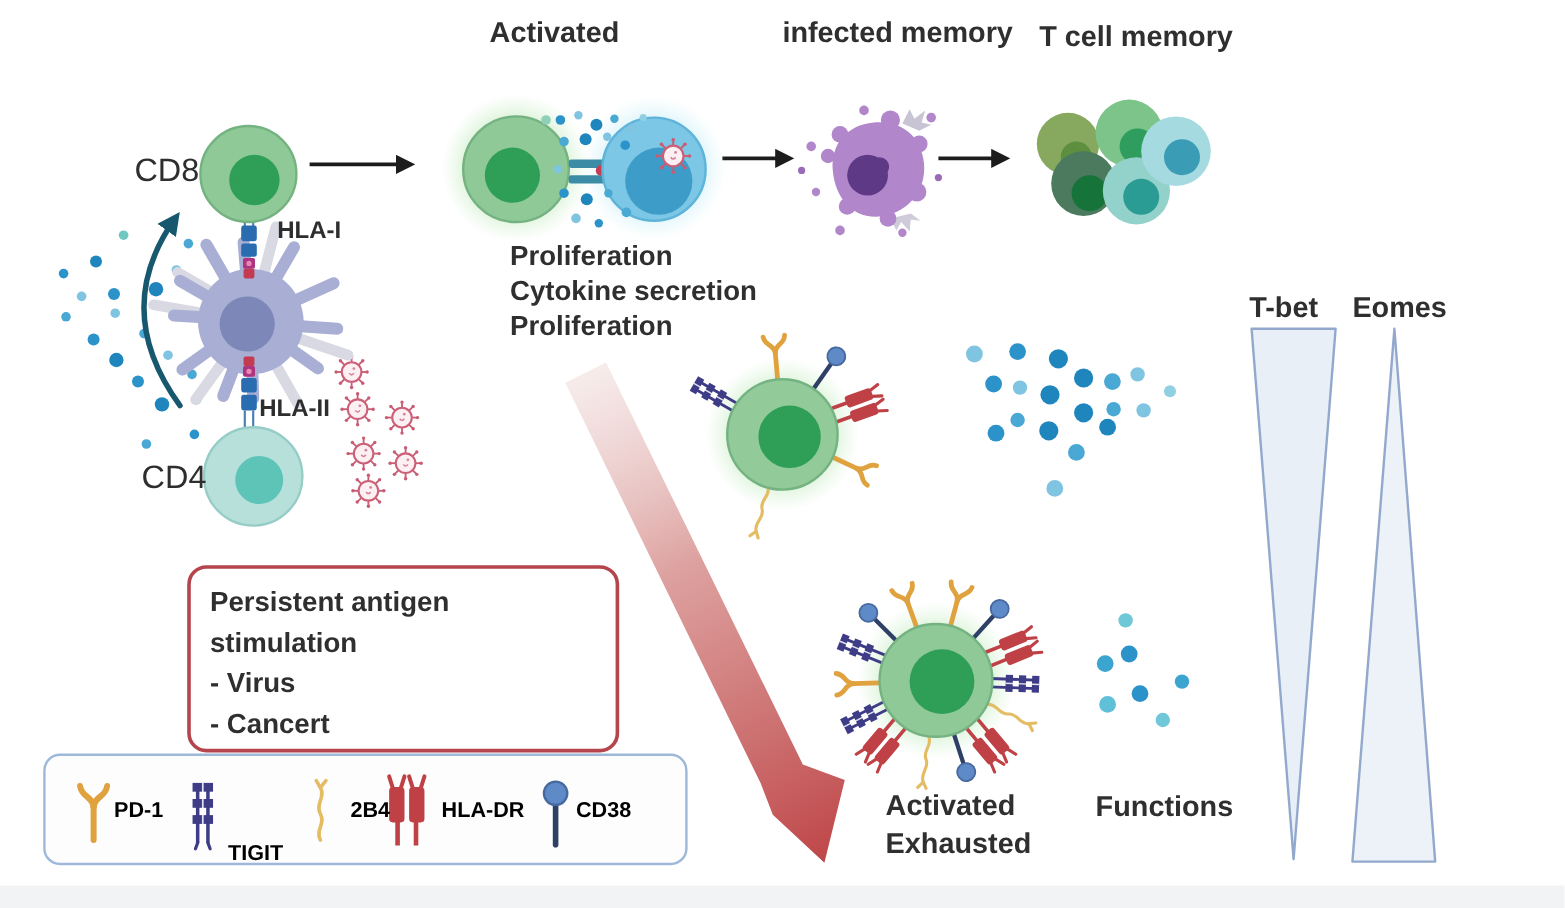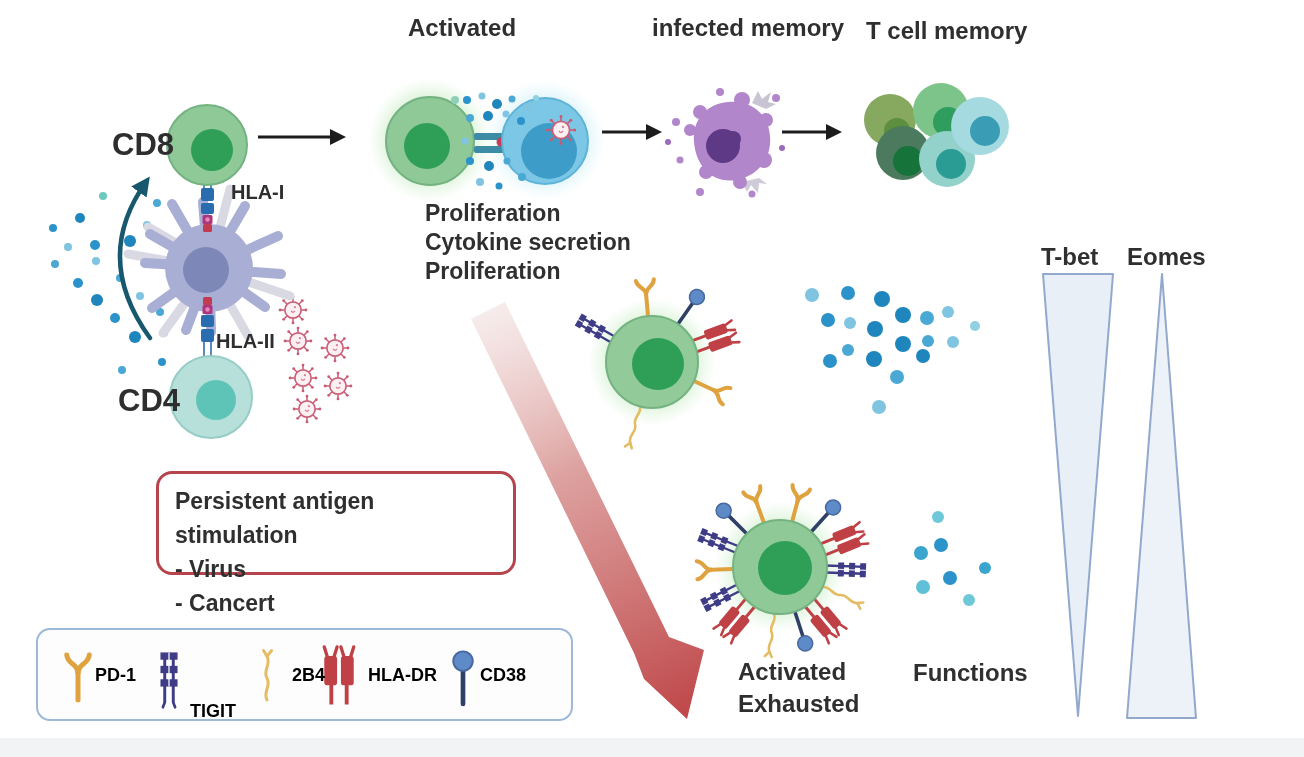--- a/index.html
+++ b/index.html
@@ -1,27 +1,27 @@
 <!DOCTYPE html>
 <html><head>
 <meta charset="utf-8">
 <style>
   html,body{margin:0;padding:0;background:#fff;}
   #stage{position:relative;width:1304px;height:757px;background:#ffffff;overflow:hidden;
          font-family:"Liberation Sans",sans-serif;color:#2f2f2f;}
   .abs{position:absolute;}
   .lbl{font-weight:700;color:#2e2e2e;white-space:nowrap;}
   .stage-lbl{font-size:24px;line-height:32px;font-weight:700;}
-  .cell-lbl{font-size:31px;font-weight:700;}
+  .cell-lbl{font-size:27px;font-weight:400;}
   .rec-lbl{font-size:20px;font-weight:700;}
   .fn-lines{font-size:23px;line-height:29px;font-weight:700;}
   .tf-lbl{font-size:24px;font-weight:700;}
   .big-lbl{font-size:24px;line-height:32px;font-weight:700;}
   .legend-lbl{font-size:18px;font-weight:700;color:#000000;}
-  #stim-box{left:156px;top:471px;width:360px;height:104px;border:3.5px solid #b5444c;
+  #stim-box{left:156px;top:471px;width:360px;height:156px;border:3.5px solid #b5444c;
             border-radius:16px;background:#ffffff;z-index:1;box-sizing:border-box;
             padding:10px 16px;font-size:23px;line-height:34px;font-weight:700;}
   #legend-box{left:36px;top:628px;width:537px;height:93px;border:2.5px solid #9db8d8;
               border-radius:14px;background:#fdfdfe;z-index:1;box-sizing:border-box;}
   #art{left:0;top:0;z-index:2;}
   .txt{z-index:3;}
 </style>
 </head>
 <body>
 

